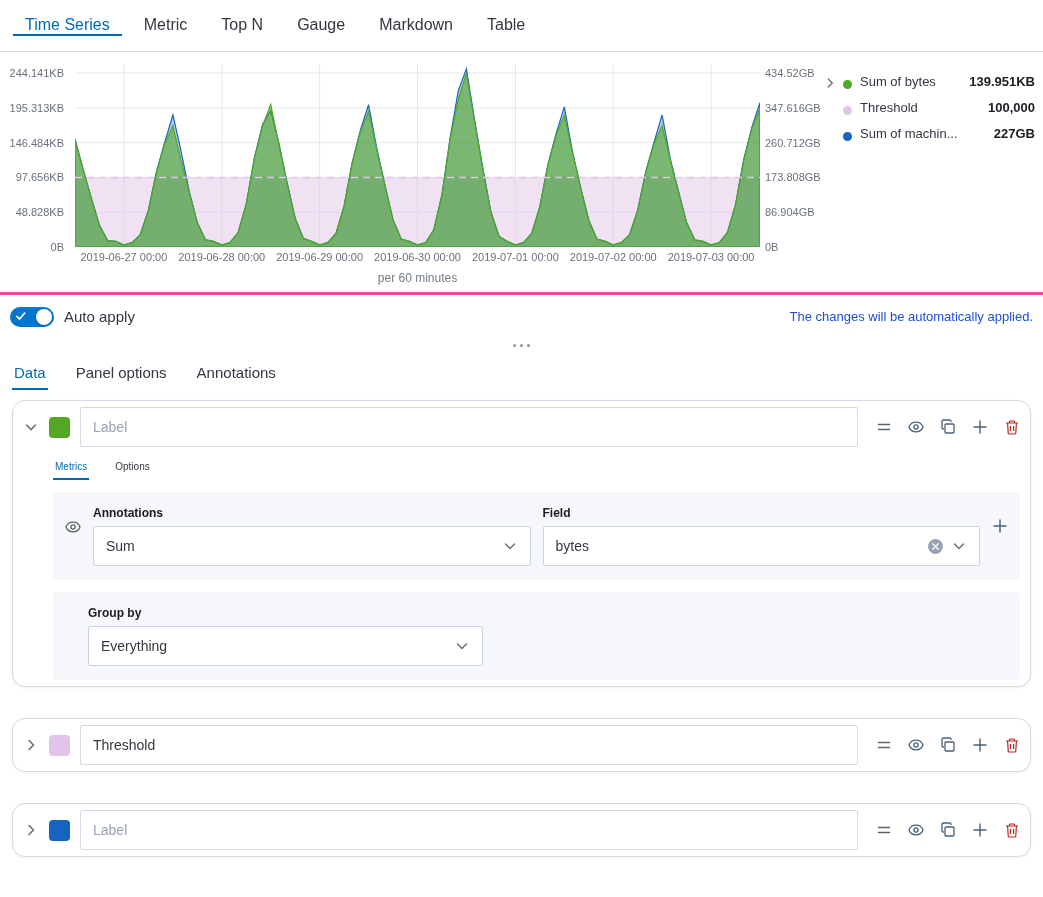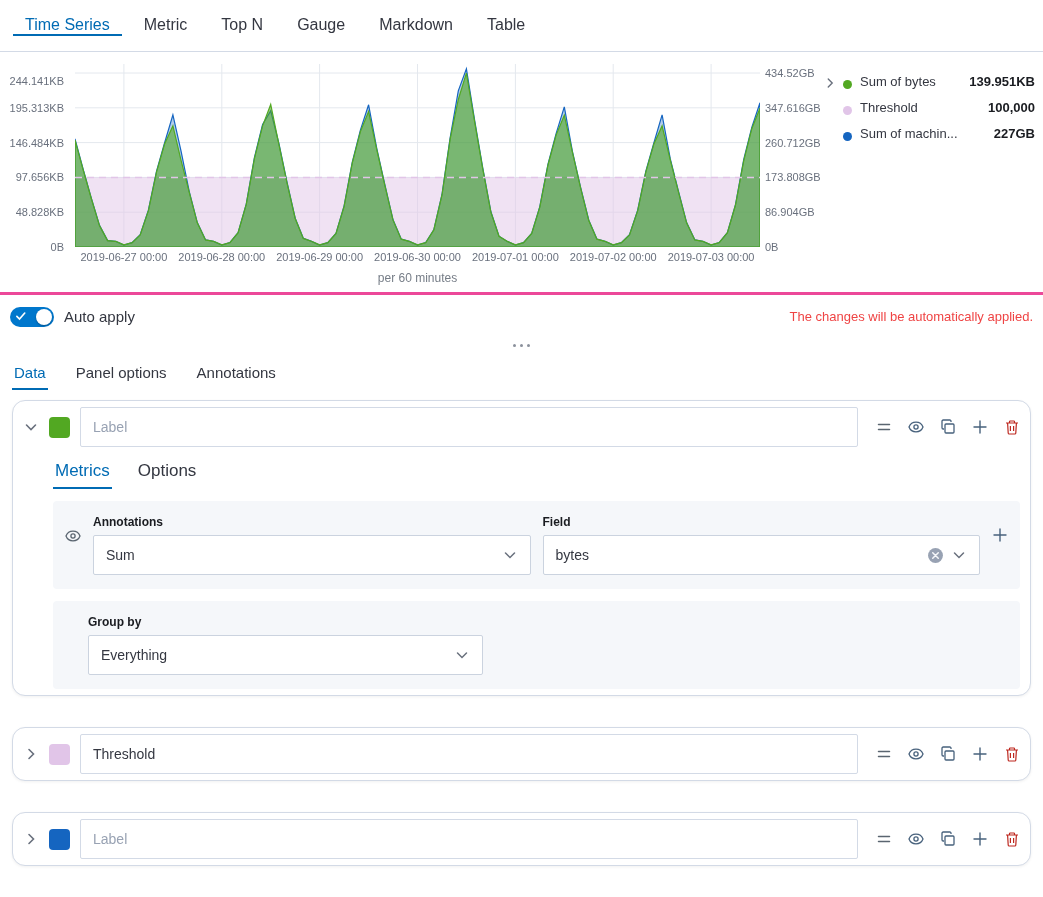--- a/index.html
+++ b/index.html
@@ -33,21 +33,21 @@
   .legend-toggle{position:absolute;top:24px;right:206px;background:none;border:none;padding:0;cursor:pointer;color:#69707D;display:flex}
 
   
   .auto-apply{height:46px;display:flex;align-items:center;justify-content:space-between;
               padding:0 10px;border-top:3px solid #ec4899;background:#fff}
   .auto-left{display:flex;align-items:center;gap:10px}
   .switch{position:relative;width:44px;height:20px;border-radius:10px;background:#0077CC;cursor:pointer;flex:none;border:none;padding:0}
   .switch .check{position:absolute;left:5px;top:3px}
   .switch .knob{position:absolute;right:2px;top:2px;width:16px;height:16px;border-radius:50%;background:#fff;box-shadow:0 1px 2px rgba(0,0,0,.3)}
   .switch-label{font-size:15px;color:#343741}
-  .auto-hint{font-size:13px;color:#ef4444}
+  .auto-hint{font-size:13px;color:#1d4ed8}
 
   
   .resizer{height:14px;display:flex;align-items:center;justify-content:center;gap:4px;cursor:row-resize}
   .resizer i{width:3px;height:3px;border-radius:50%;background:#8b919c;display:block}
 
   
   .editor-tabs{display:flex;gap:26px;padding:4px 12px 0 12px;height:38px;align-items:stretch}
   .editor-tab{display:flex;align-items:center;font-size:15px;color:#343741;border-bottom:2px solid transparent;cursor:pointer;padding:0 2px}
   .editor-tab.active{color:#006BB4;border-bottom-color:#006BB4}
 
@@ -60,21 +60,21 @@
   .swatch{width:21px;height:21px;border-radius:4px;flex:none;cursor:pointer;border:none;padding:0}
   .label-input{flex:1;height:40px;border:1px solid #D3DAE6;border-radius:2px;padding:0 12px;font-size:14px;
                color:#343741;background:#fff;font-family:inherit;outline:none}
   .label-input::placeholder{color:#98A2B3}
   .header-icons{display:flex;align-items:center;gap:16px;margin-left:8px;flex:none}
   .icon-btn{background:none;border:none;padding:0;cursor:pointer;display:flex;align-items:center;color:#47617C}
   .icon-btn.danger{color:#BD271E}
   .icon-btn.subtle{color:#5A6570}
 
   .inner-tabs{display:flex;gap:24px;margin:8px 0 12px 30px}
-  .inner-tab{font-size:17px;color:#343741;padding:6px 2px;border-bottom:2px solid transparent;cursor:pointer}
+  .inner-tab{font-size:10px;color:#343741;padding:6px 2px;border-bottom:2px solid transparent;cursor:pointer}
   .inner-tab.active{color:#006BB4;border-bottom-color:#006BB4}
 
   .metric-rows{margin-left:30px}
   .metric-row{background:#F5F7FA;border-radius:4px;padding:14px 12px;display:flex;align-items:flex-start;gap:12px}
   .metric-row + .metric-row{margin-top:12px}
   .metric-row .row-eye{margin-top:13px}
   .metric-row.groupby{padding-left:35px}
   .col{flex:1;min-width:0}
   .col.fixed{flex:none;width:395px}
   .field-label{display:block;font-size:12px;font-weight:700;color:#1a1c21;margin-bottom:6px}
@@ -95,21 +95,21 @@
     <div class="top-tab active">Time Series</div>
     <div class="top-tab">Metric</div>
     <div class="top-tab">Top N</div>
     <div class="top-tab">Gauge</div>
     <div class="top-tab">Markdown</div>
     <div class="top-tab">Table</div>
   </nav>
 
   <section class="chart-section">
     <div class="axis-left" id="left-axis">
-        <div class="ylabel" style="top: 23px;">244.141KB</div>
+        <div class="ylabel" style="top: 15px;">244.141KB</div>
         <div class="ylabel" style="top: 49.8167px;">195.313KB</div>
         <div class="ylabel" style="top: 84.613px;">146.484KB</div>
         <div class="ylabel" style="top: 119.409px;">97.656KB</div>
         <div class="ylabel" style="top: 154.204px;">48.828KB</div>
         <div class="ylabel" style="top: 189px;">0B</div>
       </div>
     <svg id="plot-svg" class="plot" width="685" height="183" viewBox="0 0 685 183">
         <line x1="0" y1="9.0" x2="685" y2="9.0" stroke="#e4e8ee" stroke-width="1"></line>
         <line x1="0" y1="43.8" x2="685" y2="43.8" stroke="#e4e8ee" stroke-width="1"></line>
         <line x1="0" y1="78.6" x2="685" y2="78.6" stroke="#e4e8ee" stroke-width="1"></line>

